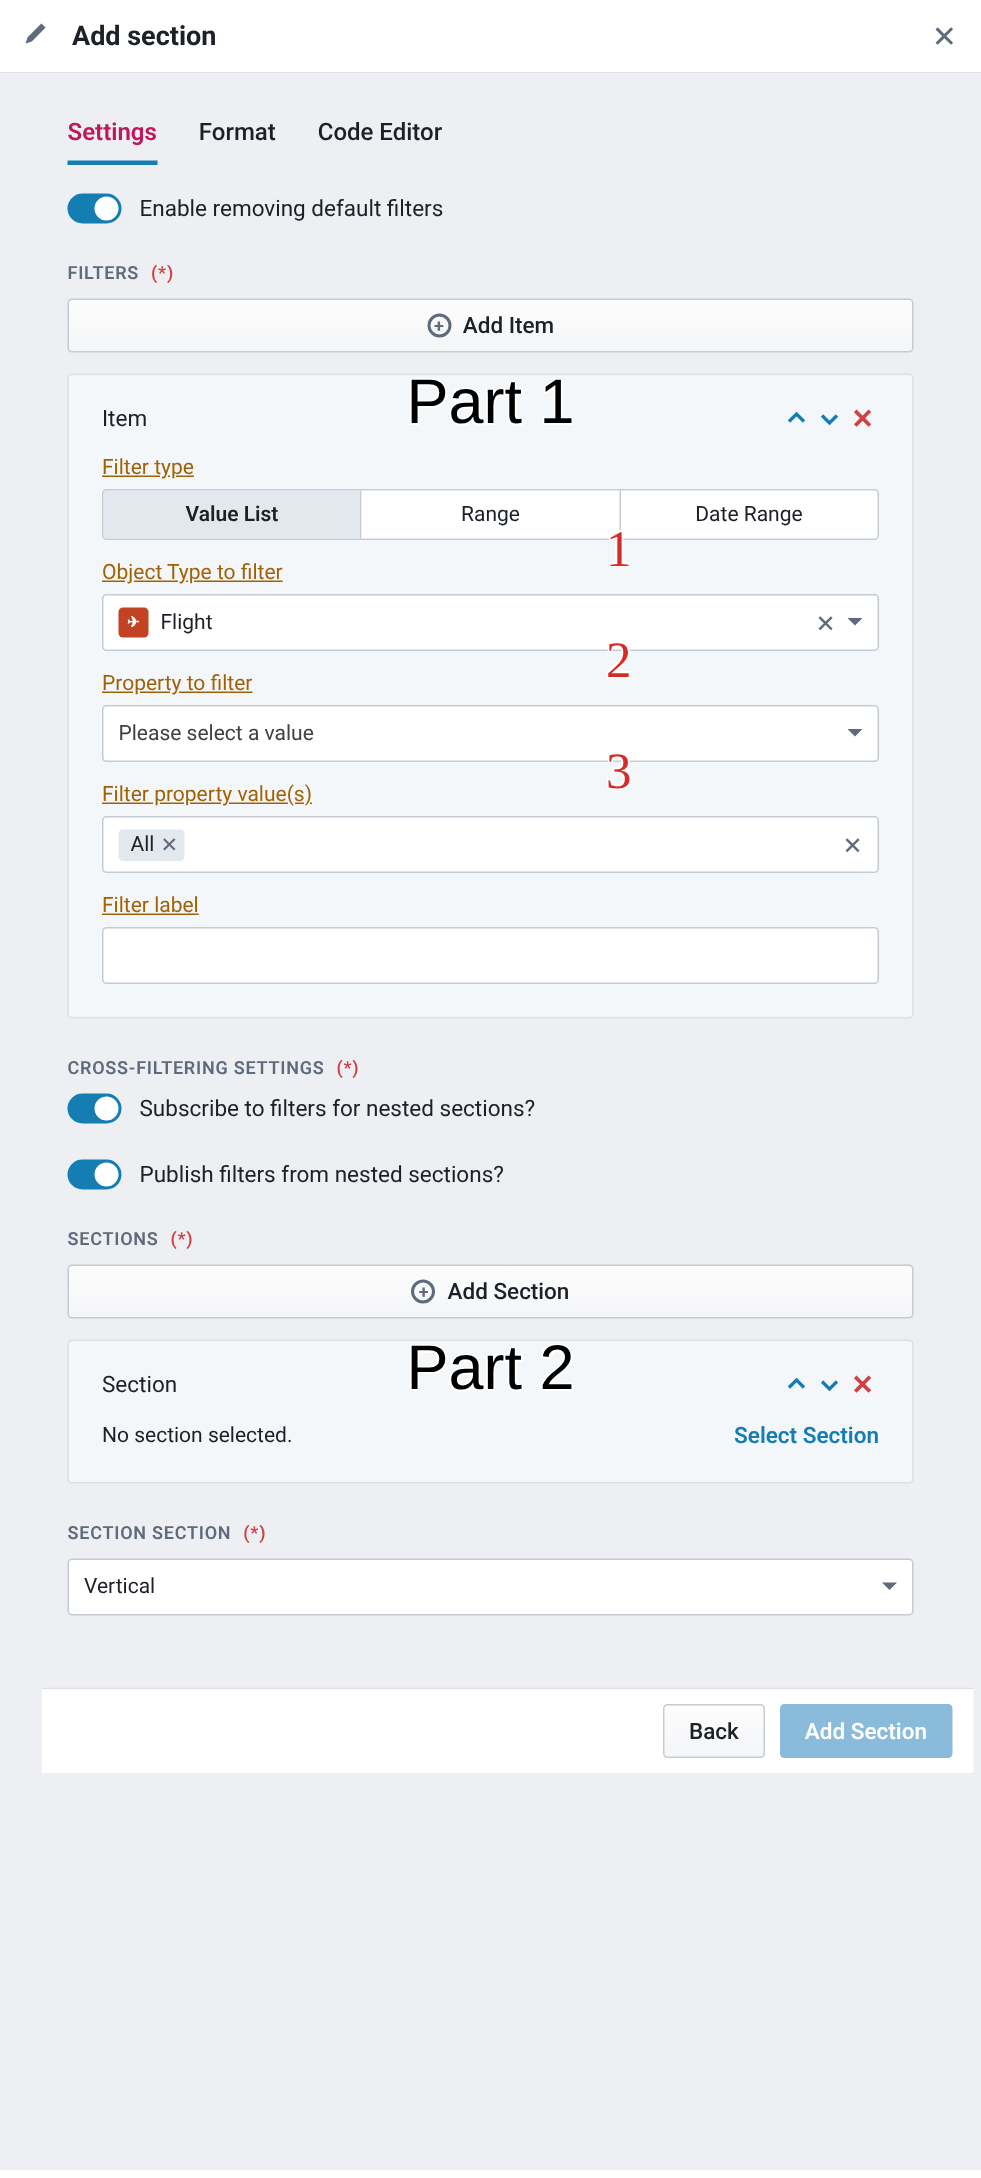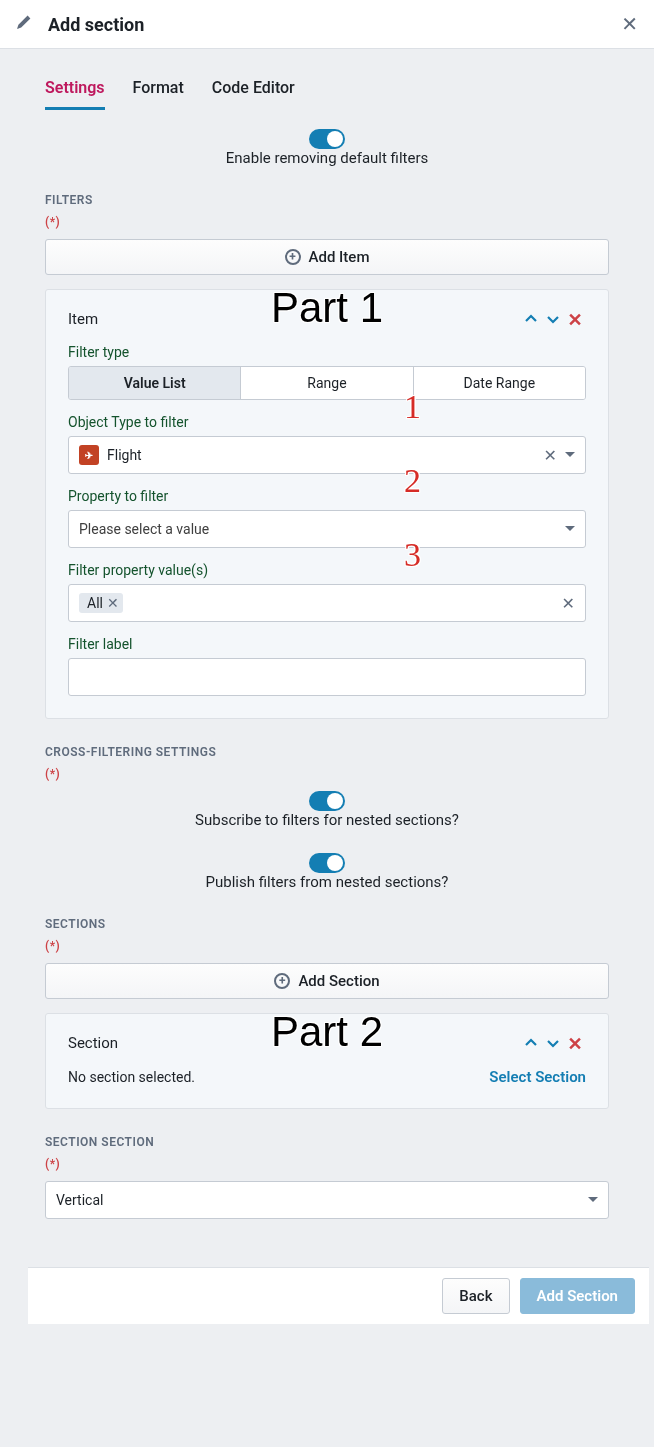--- a/index.html
+++ b/index.html
@@ -14,45 +14,45 @@
 .body{background:#edeff2;padding:5px;min-height:1398px;position:relative;}
 .inner{padding:24px 40px 24px 40px;}
 
 
 .tabs{display:flex;gap:28px;border-bottom:1px solid transparent;margin-bottom:18px;}
 .tab{font-size:16px;padding-bottom:10px;cursor:pointer;}
 .tab.active{color:#be185d;font-weight:600;border-bottom:3px solid #147eb3;}
 .tab:not(.active){color:#1c2127;font-weight:500;}
 
 
-.toggle-row{display:flex;align-items:center;margin-bottom:20px;flex-direction:column;}
+.toggle-row{display:flex;align-items:center;gap:12px;margin-bottom:20px;}
 .toggle{width:36px;height:20px;background:#147eb3;border-radius:10px;position:relative;cursor:pointer;}
 .toggle::after{content:"";position:absolute;width:16px;height:16px;background:#fff;border-radius:50%;top:2px;right:2px;}
 .toggle-label{font-size:15px;}
 
 
-.sec-label{font-size:12px;letter-spacing:0.5px;color:#5f6b7c;font-weight:600;margin:26px 0 10px 0;display:flex;gap:8px;flex-direction:column;}
+.sec-label{font-size:12px;letter-spacing:0.5px;color:#5f6b7c;font-weight:600;margin:26px 0 10px 0;display:flex;gap:8px;}
 .req{color:#cd4246;}
 
 
 .block-btn{width:100%;background:linear-gradient(#fdfdfd,#f4f5f7);border:1px solid #c5cbd3;border-radius:3px;height:36px;display:flex;align-items:center;justify-content:center;gap:8px;cursor:pointer;font-size:15px;font-weight:500;}
 .plus-circle{width:16px;height:16px;border:2px solid #5f6b7c;border-radius:50%;display:inline-flex;align-items:center;justify-content:center;font-weight:700;font-size:12px;line-height:1;color:#5f6b7c;}
 
 
 .card{background:#f4f7fa;border:1px solid #dce0e5;border-radius:3px;margin-top:14px;padding:18px 22px 22px 22px;}
 .card-head{display:flex;align-items:center;margin-bottom:14px;}
 .card-head .name{font-size:15px;}
 .card-head .spacer{flex:1;}
 .chev{width:22px;height:22px;display:inline-flex;align-items:center;justify-content:center;cursor:pointer;}
 .chev.up{color:#147eb3;}
 .chev.down{color:#147eb3;}
 .x{color:#cd4246;font-size:18px;font-weight:700;cursor:pointer;width:22px;text-align:center;}
 
 
-.flabel{font-size:14px;color:#14532d;margin:14px 0 6px 0;}
+.flabel{font-size:14px;color:#a16207;margin:14px 0 6px 0;text-decoration:underline;}
 
 
 .seg{display:flex;border:1px solid #c5cbd3;border-radius:3px;overflow:hidden;}
 .seg div{flex:1;text-align:center;padding:8px 0;font-size:14px;cursor:pointer;background:#fff;}
 .seg div:not(:last-child){border-right:1px solid #c5cbd3;}
 .seg div.sel{background:#e3e8ee;font-weight:600;}
 
 
 .sel-row{position:relative;background:#fff;border:1px solid #c5cbd3;border-radius:3px;height:38px;display:flex;align-items:center;padding:0 10px;gap:8px;}
 .flight{width:20px;height:20px;background:#c24224;border-radius:3px;display:inline-flex;align-items:center;justify-content:center;font-size:10px;color:#fff;font-weight:700;}

